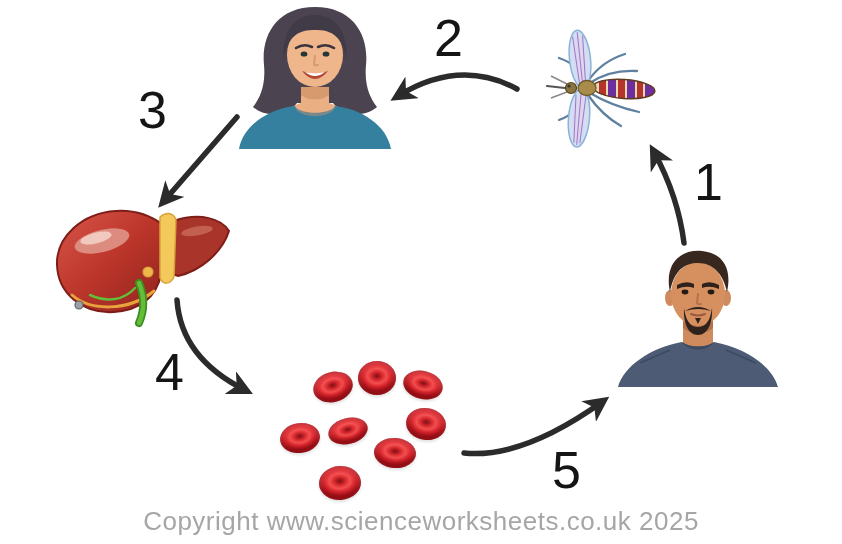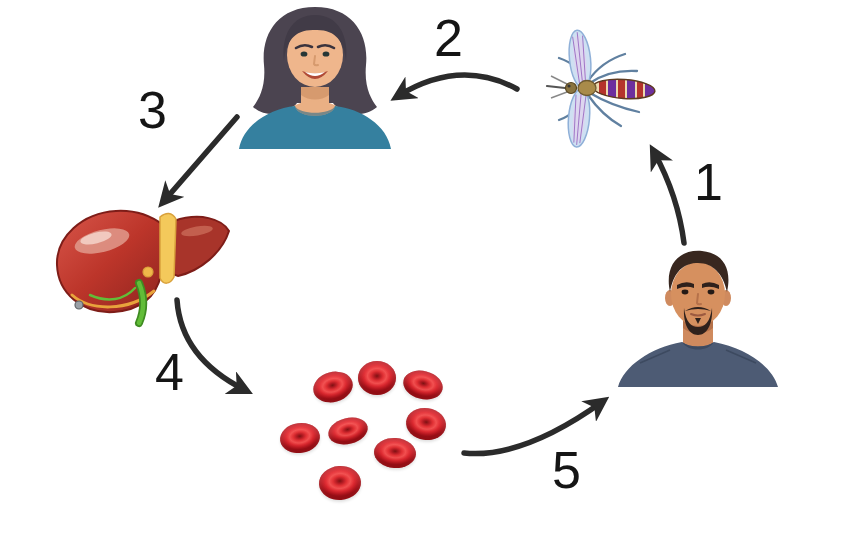--- a/index.html
+++ b/index.html
@@ -176,14 +176,15 @@
       <path d="M464,453 Q522,459 602,402" marker-end="url(#ah)"></path>
     </g>
   </svg>
 
   <span class="step-num" id="num-1">1</span>
   <span class="step-num" id="num-2">2</span>
   <span class="step-num" id="num-3">3</span>
   <span class="step-num" id="num-4">4</span>
   <span class="step-num" id="num-5">5</span>
 
+  <div class="copyright">Copyright www.scienceworksheets.co.uk 2025</div>
 
 </div>
 
 </body></html>

